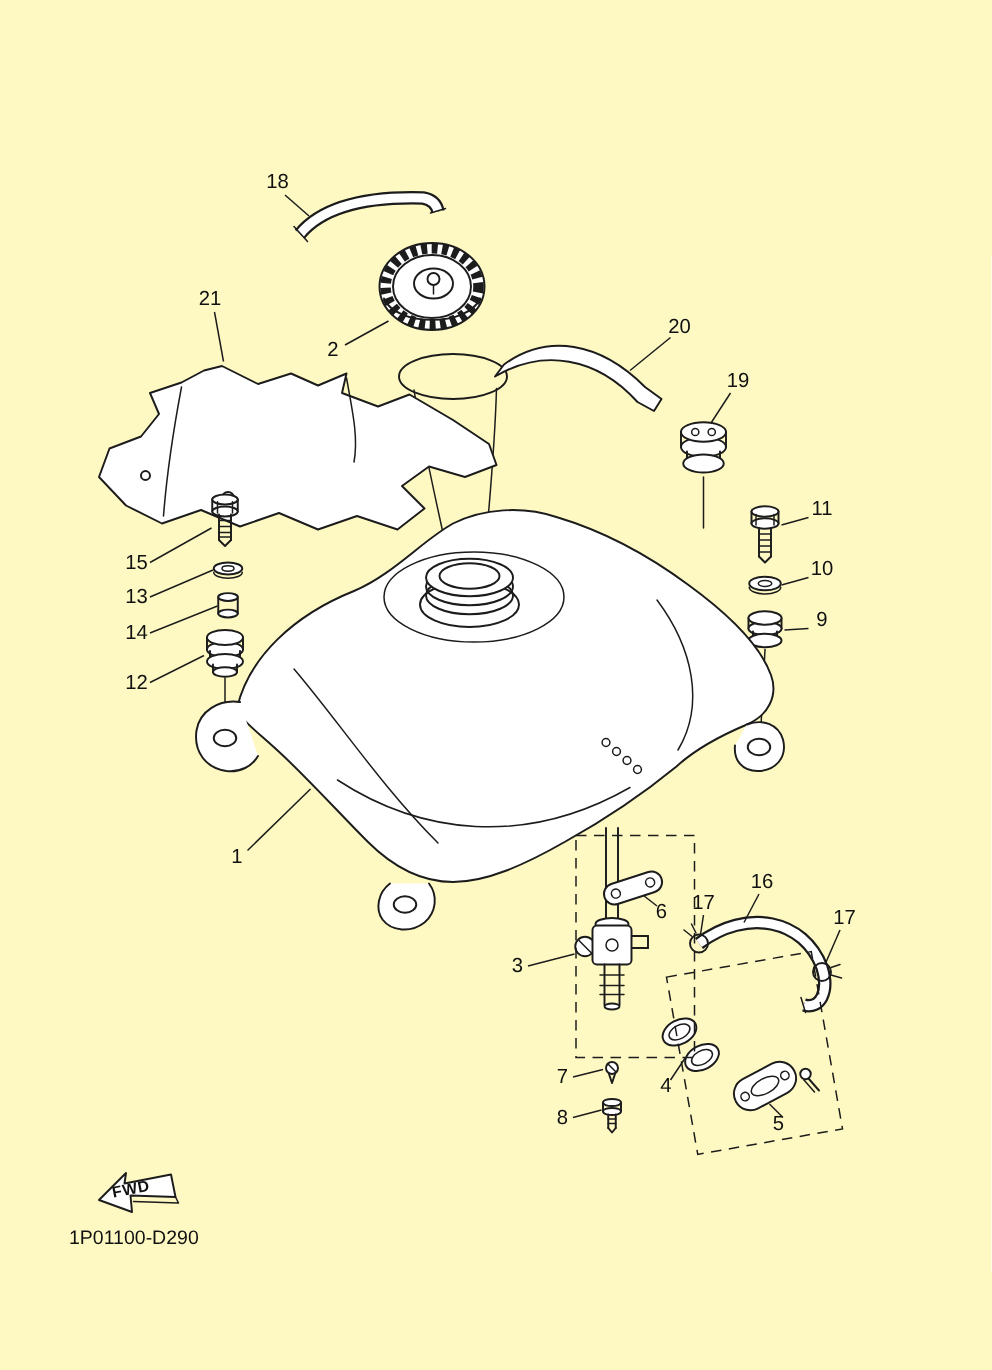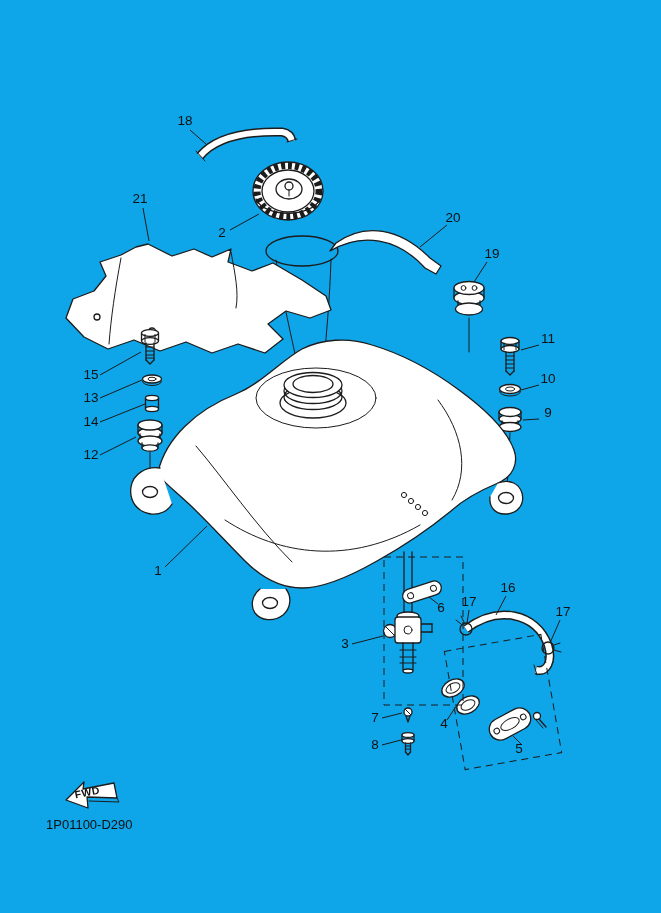--- a/index.html
+++ b/index.html
@@ -1,16 +1,16 @@
 <!DOCTYPE html>
 <html><head>
 <meta charset="utf-8">
 <style>
   html,body{margin:0;padding:0;background:#fff}
-  .page{position:relative;width:661px;height:913px;background:#0ea5e9;
+  .page{position:relative;width:661px;height:913px;background:#fef9c3;
         font-family:"Liberation Sans",sans-serif;overflow:hidden}
   svg{display:block}
   .ol{stroke:#1c1c1c;fill:none;stroke-width:1.3;stroke-linejoin:round;stroke-linecap:round}
   .fw{fill:#fff}
   .thin{stroke-width:1}
   .lead{stroke:#1c1c1c;stroke-width:1;fill:none}
   .lbl{font-size:13.5px;fill:#111}
   .dash{stroke-dasharray:7 5}
   .tube{stroke:#1c1c1c;stroke-width:9;fill:none;stroke-linecap:butt}
   .tubein{stroke:#fff;stroke-width:6;fill:none;stroke-linecap:butt}

